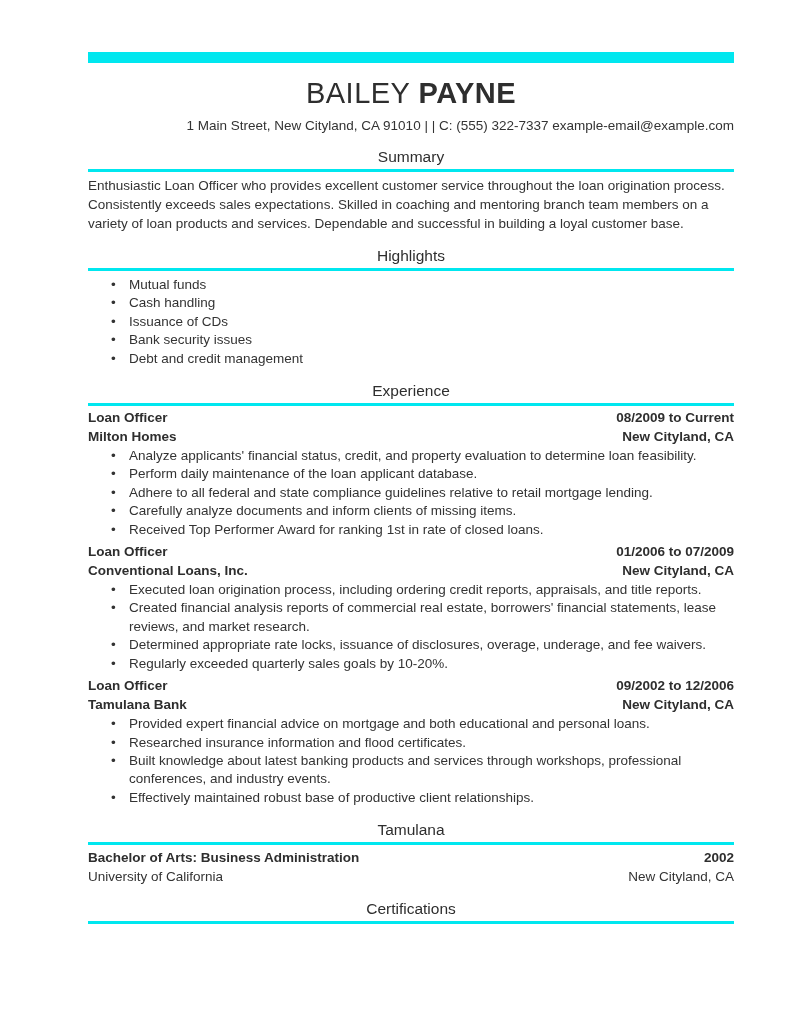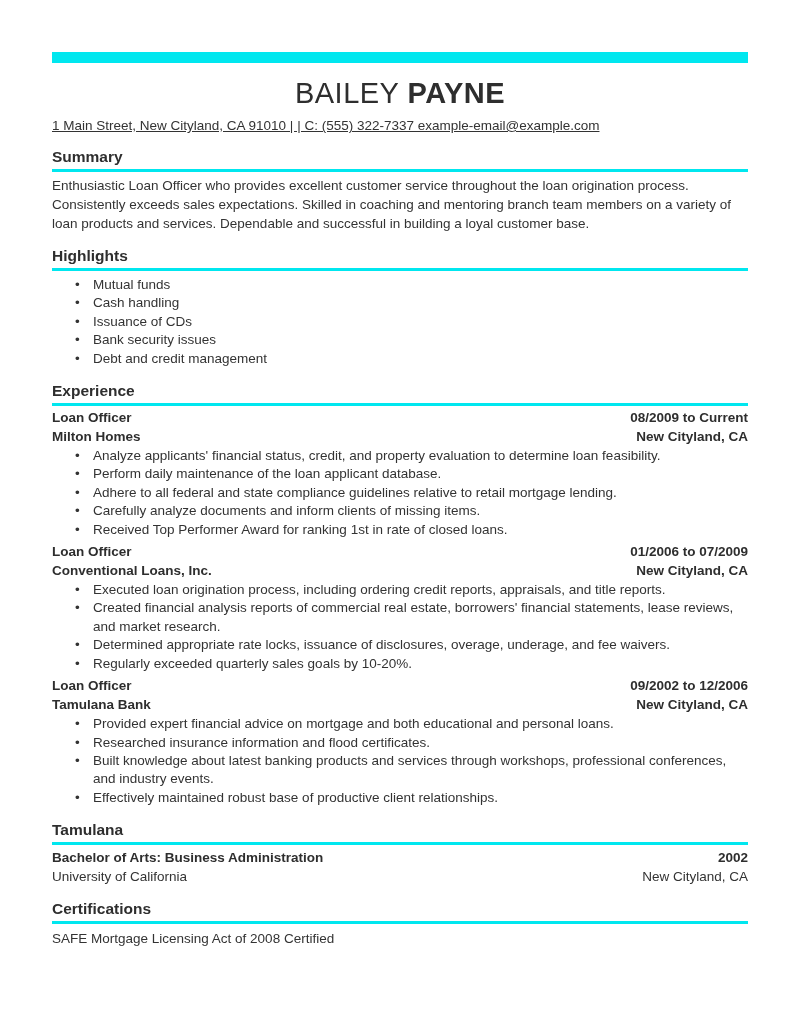--- a/index.html
+++ b/index.html
@@ -4,44 +4,43 @@
 <style>
   :root { --accent: #00e7ef; --ink: #2e2e2e; --body: #333333; }
   * { margin: 0; padding: 0; box-sizing: border-box; }
   html, body { background: #ffffff; }
   body {
     width: 800px; height: 1035px;
     font-family: "Liberation Sans", "DejaVu Sans", sans-serif;
     color: var(--body);
     overflow: hidden;
   }
-  .page { padding: 52px 52px 0 52px; }
+  .page { padding: 52px 66px 0 52px; margin-left: 36px; }
   .top-bar { height: 11px; background: var(--accent); }
   .name {
     text-align: center;
     font-size: 29px;
     letter-spacing: 0.5px;
     color: var(--ink);
     margin-top: 12px;
     line-height: 36px;
     font-weight: 400;
   }
   .name .surname { font-weight: 700; }
   .contact {
-    text-align: left;
+    text-align: right;
     font-size: 13.5px;
     margin-top: 7px;
     line-height: 16px;
     color: var(--body);
-    text-decoration: underline;
   }
   .section-heading {
-    text-align: left;
+    text-align: center;
     font-size: 15.5px;
-    font-weight: 700;
+    font-weight: 400;
     color: var(--ink);
     margin-top: 13px;
     line-height: 20px;
   }
   .rule { height: 3px; background: var(--accent); margin-top: 2px; }
   .summary-text {
     font-size: 13.5px;
     line-height: 19px;
     margin-top: 4px;
     color: var(--body);
@@ -175,15 +174,14 @@
       <span>2002</span>
     </div>
     <div class="row2">
       <span>University of California</span>
       <span>New Cityland, CA</span>
     </div>
   </div>
 
   <div class="section-heading">Certifications</div>
   <div class="rule"></div>
-  <div class="cert-text">SAFE Mortgage Licensing Act of 2008 Certified</div>
 
 </div>
 
 </body></html>

